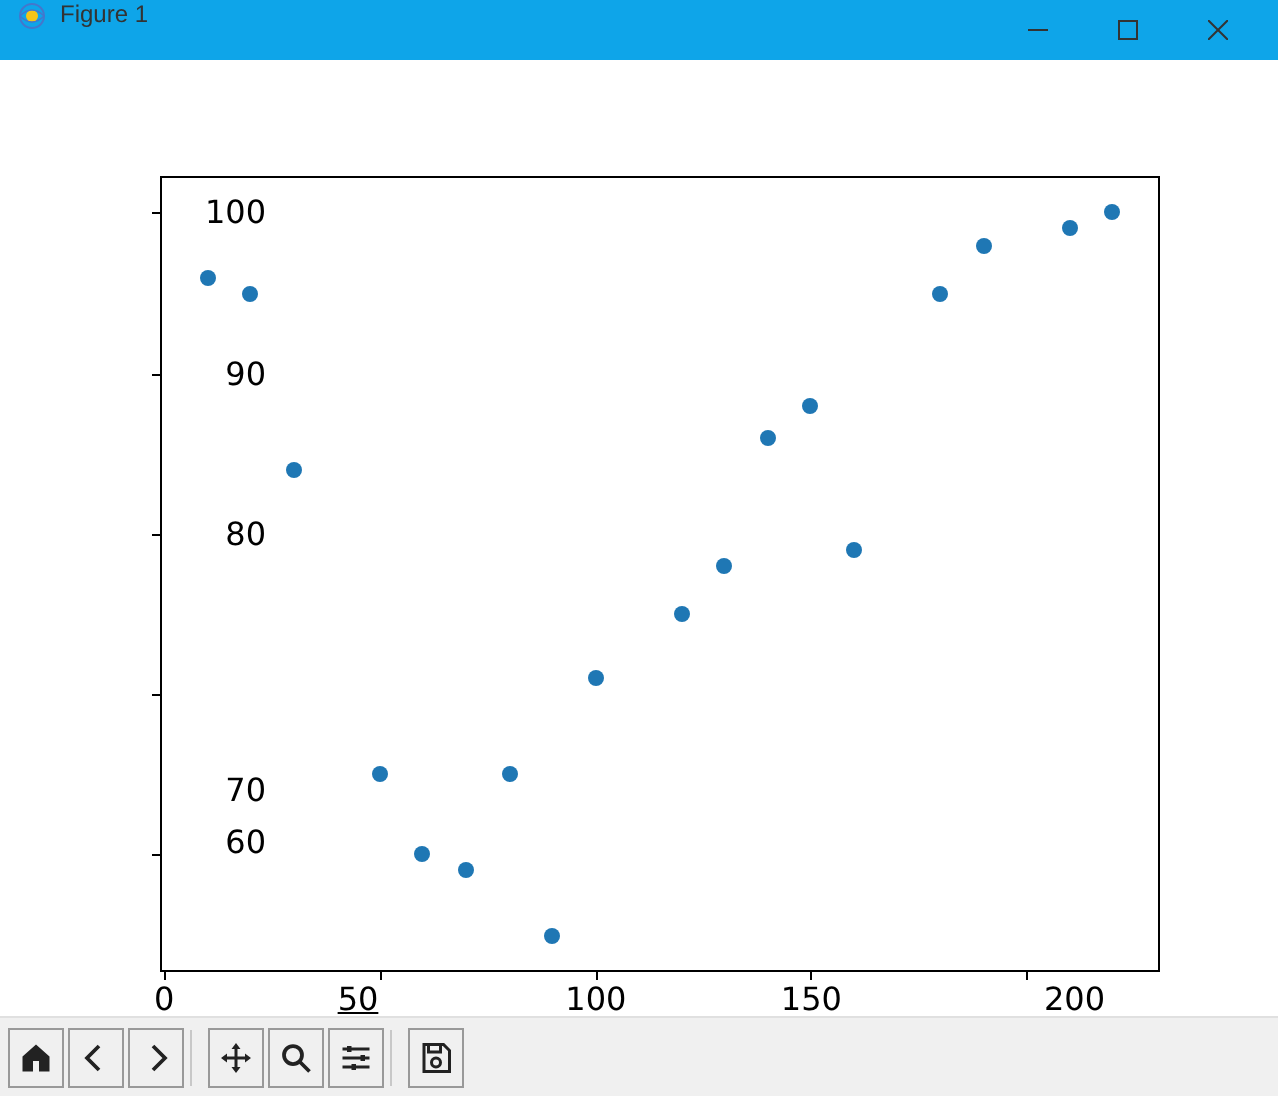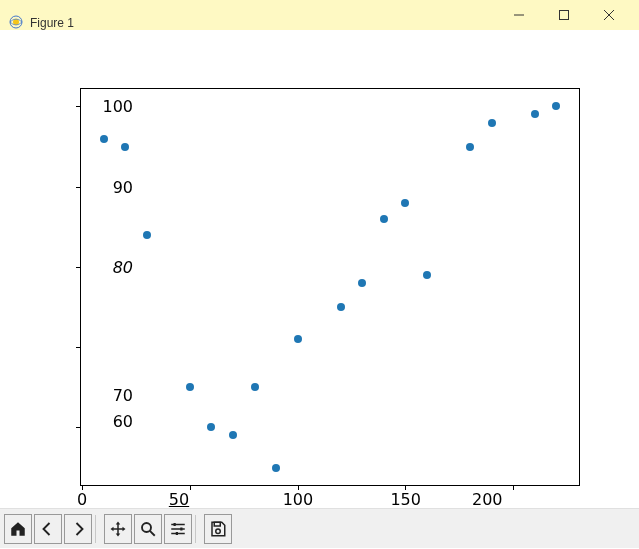--- a/index.html
+++ b/index.html
@@ -8,25 +8,25 @@
     font-family: "Segoe UI", Arial, sans-serif;
     background: #fff;
     width: 639px;
     height: 549px;
     overflow: hidden;
     position: relative;
   }
   .titlebar {
     height: 30px;
     display: flex;
-    align-items: flex-end;
+    align-items: flex-start;
     padding: 0 8px;
     font-size: 12px;
     color: #333;
-    background: #fef9c3;
+    background: #0ea5e9;
   }
   .titlebar .app-icon {
     width: 16px; height: 16px;
     margin-right: 6px;
     display: inline-block;
   }
   .titlebar .title { flex: 0 0 auto; }
   .titlebar .spacer { flex: 1 1 auto; }
   .winbtn {
     width: 45px; height: 30px;
@@ -149,35 +149,35 @@
       </svg>
   </div>
 </div>
 
 <div class="canvas-area">
   <div class="axes"></div>
 <div class="tick-y" style="top: 391px;">60</div>
     <div class="tickmark-y" style="top: 397.423px;"></div>
     <div class="tick-y" style="top: 317.181px; margin-top: 48px;">70</div>
     <div class="tickmark-y" style="top: 317.181px;"></div>
-    <div class="tick-y" style="top: 236.94px; font-style: italic;">80</div>
+    <div class="tick-y" style="top: 236.94px;">80</div>
     <div class="tickmark-y" style="top: 236.94px;"></div>
     <div class="tick-y" style="top: 156.698px;">90</div>
     <div class="tickmark-y" style="top: 156.698px;"></div>
     <div class="tick-y" style="top: 76.4556px;">100</div>
     <div class="tickmark-y" style="top: 76.4556px;"></div>
     <div class="tick-x" style="left: 82.1552px;">0</div>
     <div class="tickmark-x" style="left: 82.1552px;"></div>
     <div class="tick-x" style="left: 179px; text-decoration: underline;">50</div>
     <div class="tickmark-x" style="left: 189.914px;"></div>
     <div class="tick-x" style="left: 297.672px;">100</div>
     <div class="tickmark-x" style="left: 297.672px;"></div>
     <div class="tick-x" style="left: 405.431px;">150</div>
     <div class="tickmark-x" style="left: 405.431px;"></div>
-    <div class="tick-x" style="left: 487px;">200</div>
+    <div class="tick-x" style="left: 537px;">200</div>
     <div class="tickmark-x" style="left: 513.19px;"></div>
     <div class="dot" style="left: 103.707px; top: 108.552px; background: rgb(31, 119, 180);"></div>
     <div class="dot" style="left: 125.259px; top: 116.577px; background: rgb(31, 119, 180);"></div>
     <div class="dot" style="left: 146.81px; top: 204.843px; background: rgb(31, 119, 180);"></div>
     <div class="dot" style="left: 189.914px; top: 357.302px; background: rgb(31, 119, 180);"></div>
     <div class="dot" style="left: 211.466px; top: 397.423px; background: rgb(31, 119, 180);"></div>
     <div class="dot" style="left: 233.017px; top: 405.448px; background: rgb(31, 119, 180);"></div>
     <div class="dot" style="left: 254.569px; top: 357.302px; background: rgb(31, 119, 180);"></div>
     <div class="dot" style="left: 276.121px; top: 437.544px; background: rgb(31, 119, 180);"></div>
     <div class="dot" style="left: 297.672px; top: 309.157px; background: rgb(31, 119, 180);"></div>

